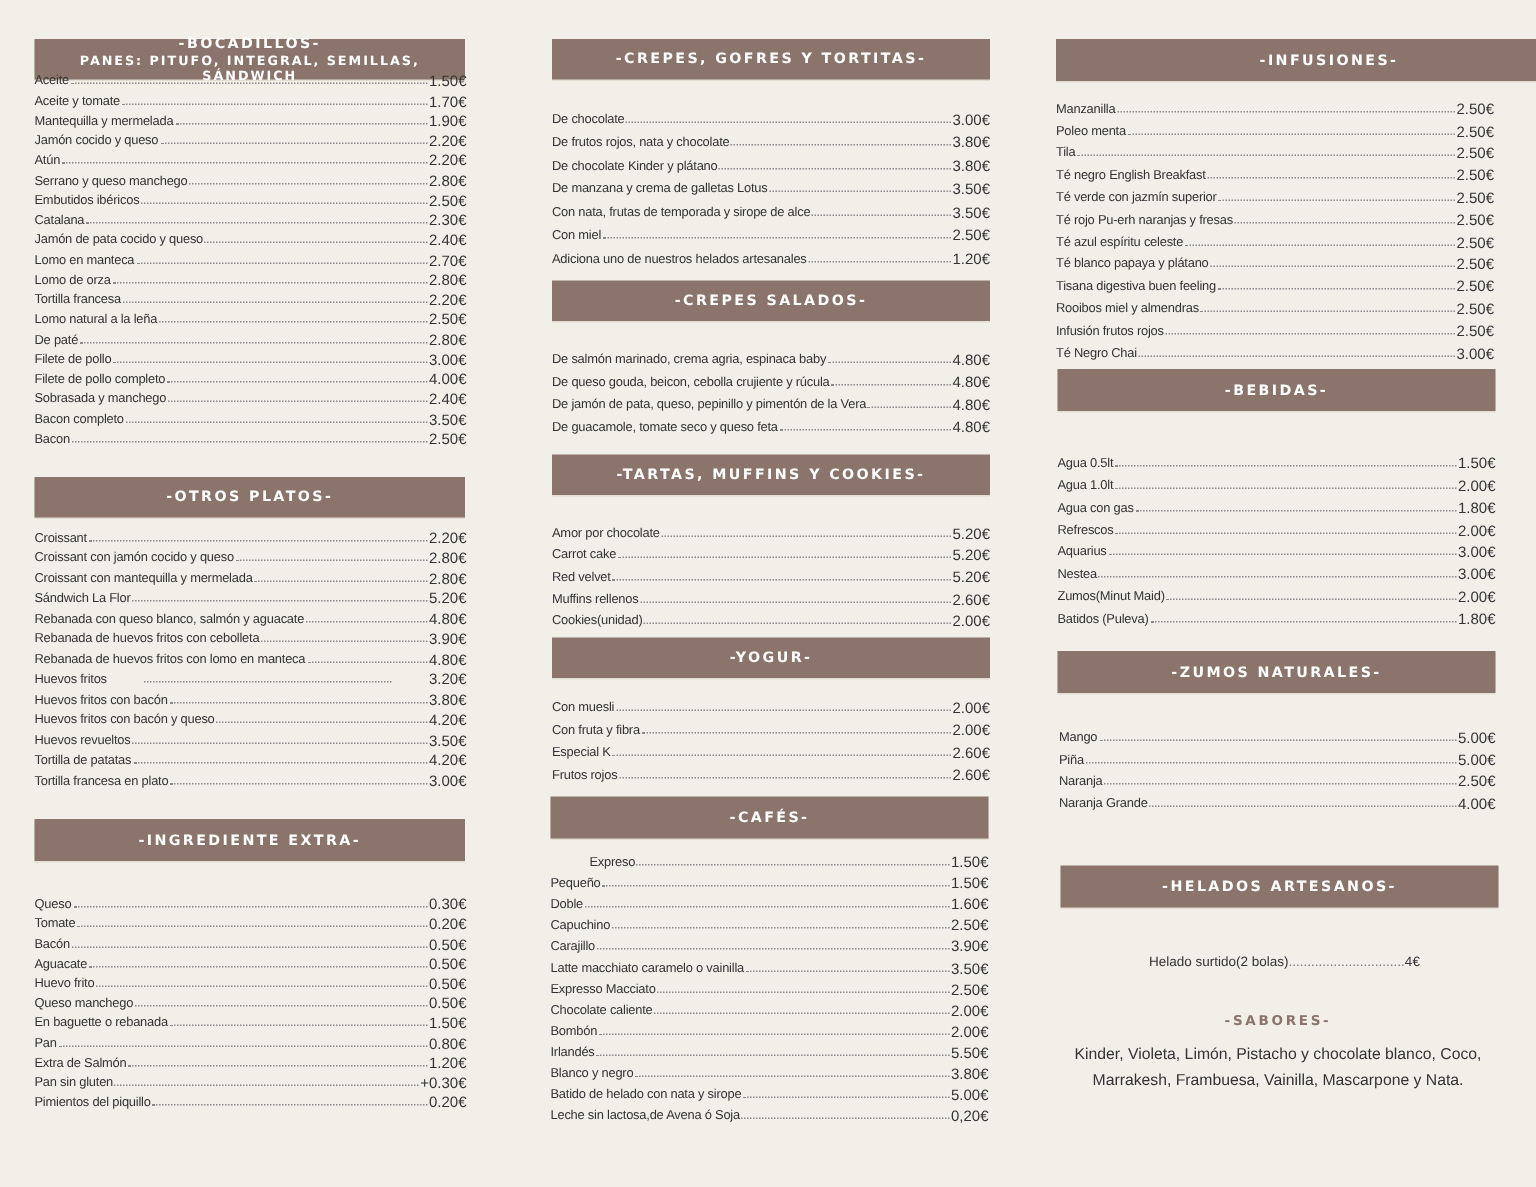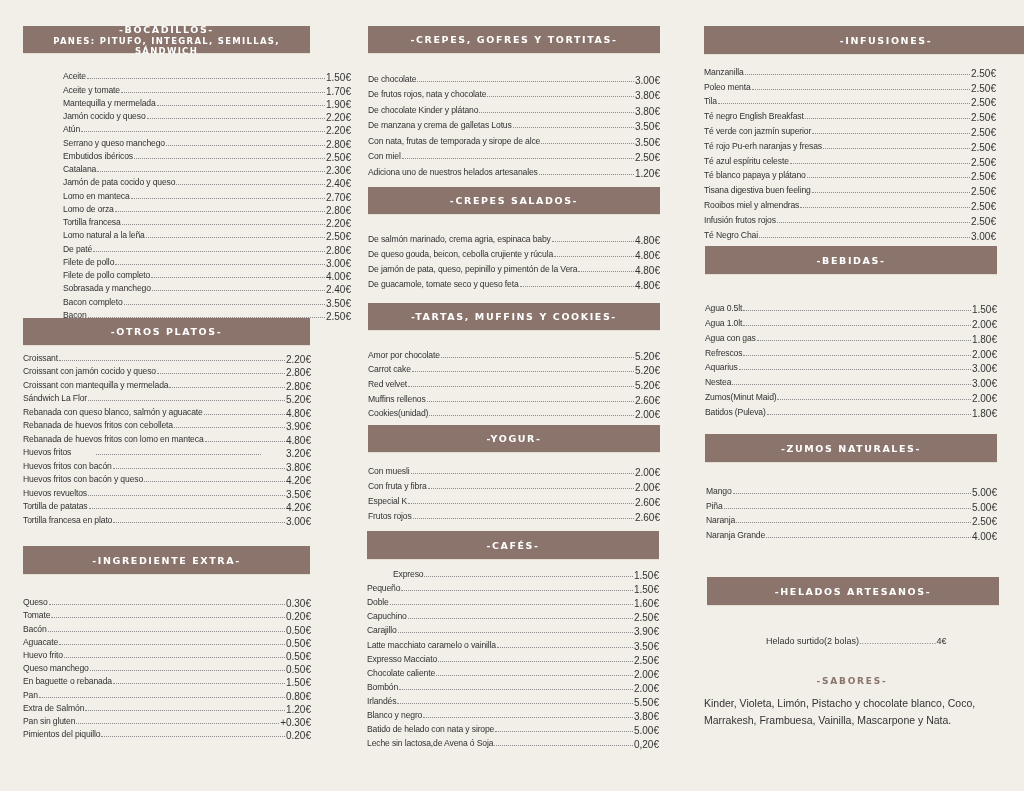--- a/index.html
+++ b/index.html
@@ -45,31 +45,31 @@
     position:absolute; left:766px; top:636px;
     font-size:9px; color:#333; white-space:nowrap;
   }
   .sabores-title {
     position:absolute; left:704px; width:296px; top:676px;
     text-align:center; font-family:"DejaVu Sans", sans-serif; font-weight:bold;
     font-size:9px; letter-spacing:1.8px; color:#8a746c;
   }
   .sabores-text {
     position:absolute; left:704px; width:296px; top:695px;
-    text-align:left; font-size:10.5px; line-height:17px; color:#333;
+    text-align:center; font-size:10.5px; line-height:17px; color:#333;
   }
 </style>
 </head>
 <body>
 
 <div class="bar" style="left:23px;top:26px;width:287px;height:27px;">
   <div>-BOCADILLOS-</div>
   <div class="sub">PANES: PITUFO, INTEGRAL, SEMILLAS, SÁNDWICH</div>
 </div>
-<div class="list" style="left:23px;top:68px;width:288px;margin-left:40px;">
+<div class="list" style="left:23px;top:45px;width:288px;">
     <div class="row" style="height: 13.25px;">
       <span class="name">Aceite</span>
       <span class="dots"></span>
       <span class="price">1.50€</span>
     </div>
     <div class="row" style="height: 13.25px;">
       <span class="name">Aceite y tomate</span>
       <span class="dots"></span>
       <span class="price">1.70€</span>
     </div>

